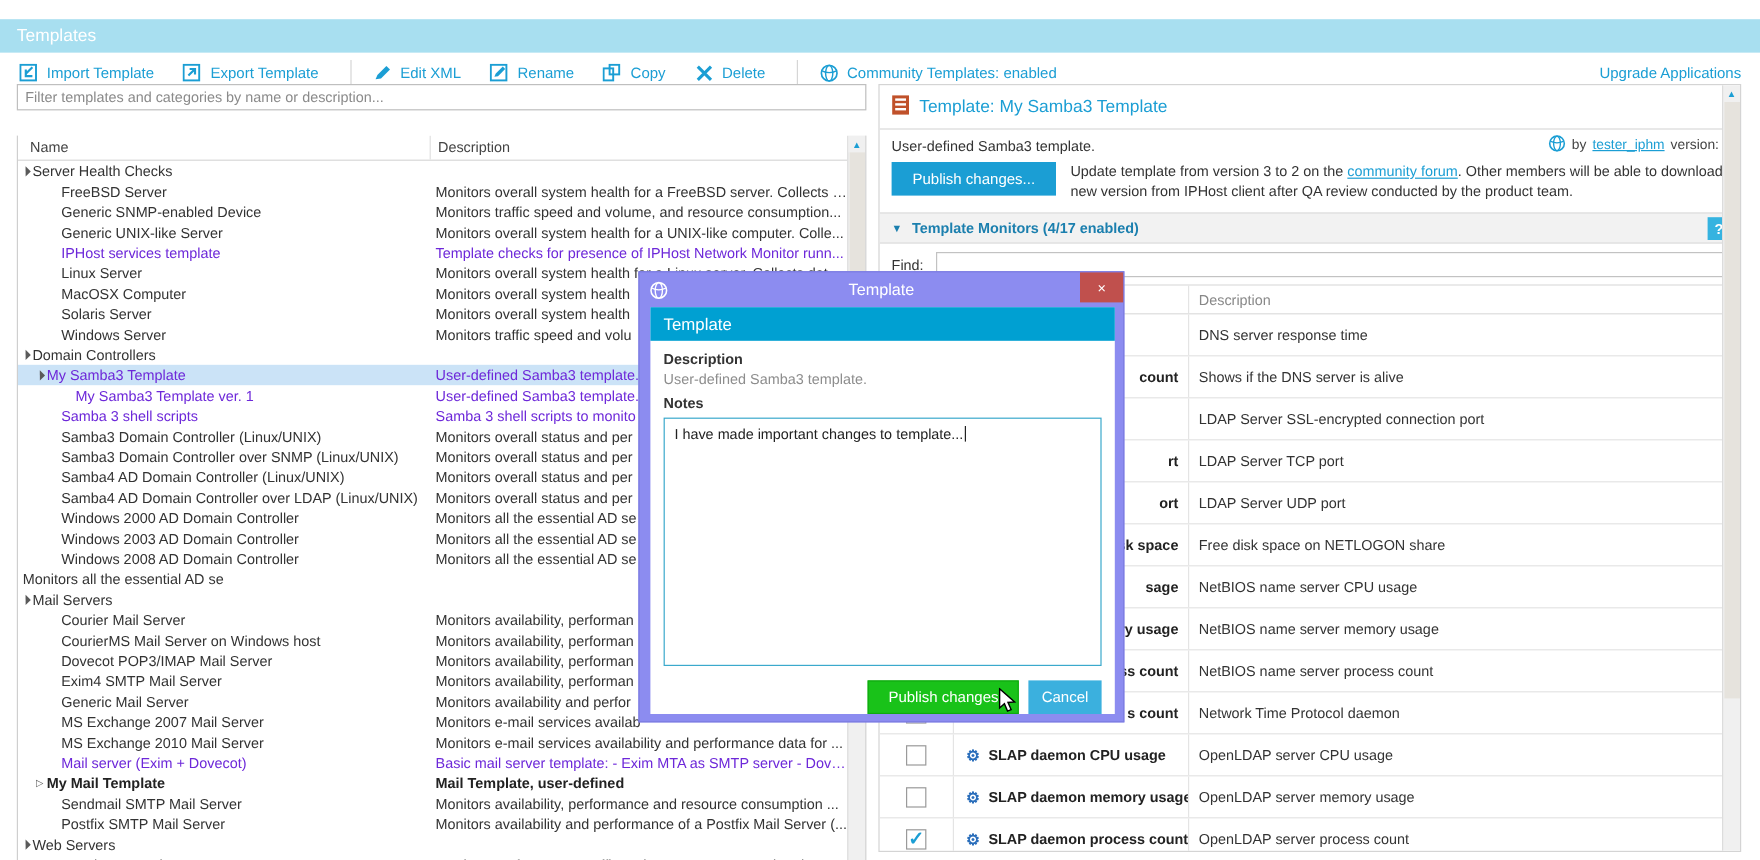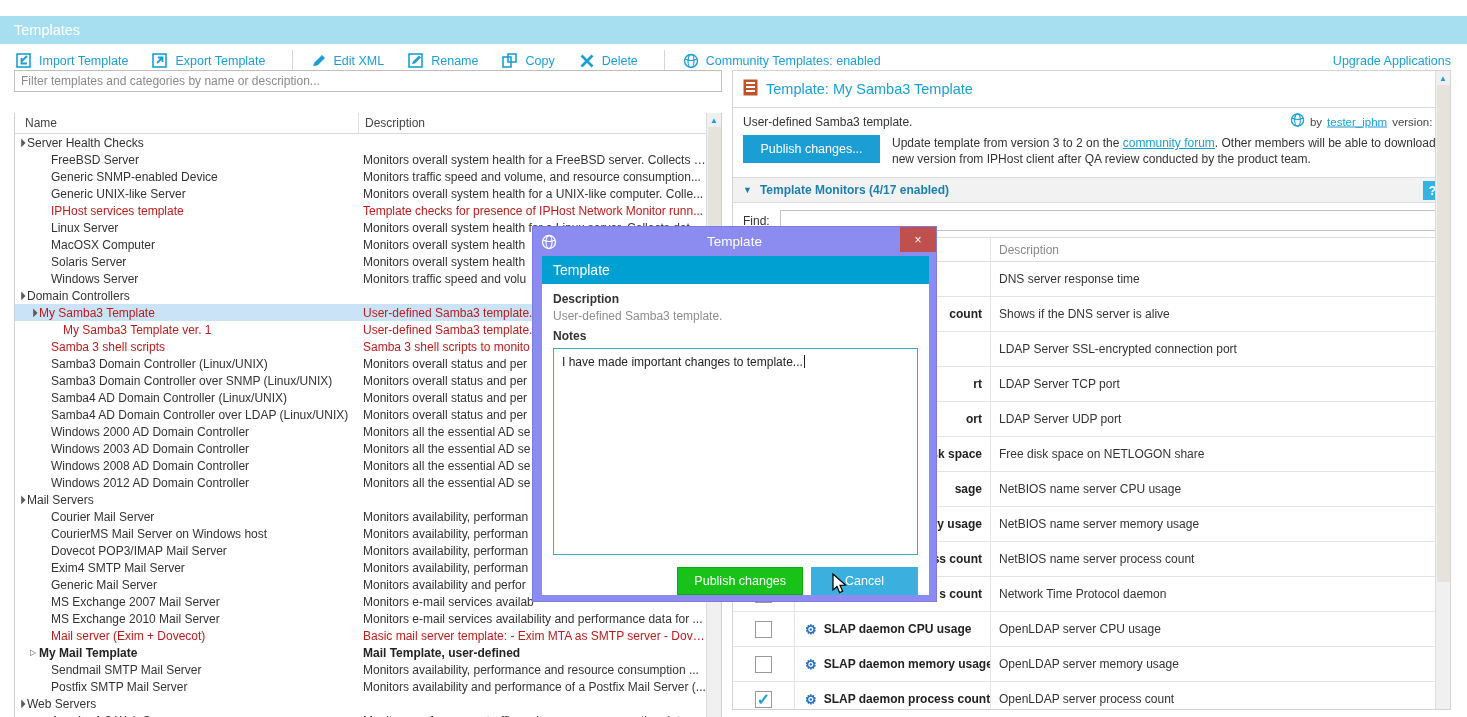--- a/index.html
+++ b/index.html
@@ -103,21 +103,21 @@
     display: flex;
     height: 17px;
     align-items: center;
     font-size: 12px;
     white-space: nowrap;
     color: #333;
   }
   .trow.sel { background: #cbe3f7; }
   .tname { width: 344px; overflow: hidden; display: flex; align-items: center; }
   .tdesc { width: 348px; overflow: hidden; padding-left: 4px; text-overflow: ellipsis; }
-  .link { color: #b91c1c; }
+  .link { color: #6d28d9; }
   .bold { font-weight: bold; color: #222; }
   .grp { font-weight: normal; color: #333; }
   .twisty {
     display: inline-block;
     width: 12px; text-align: center;
     color: #5a5a5a; font-size: 8px;
     flex: 0 0 12px;
   }
   .spacer12 { display:inline-block; width:12px; flex:0 0 12px;}
 
@@ -255,21 +255,21 @@
   }
   .caret { display:inline-block; width:1px; height:13px; background:#222; vertical-align:-2px; margin-left:1px;}
   .dlg-btns { display:flex; justify-content:flex-end; gap:8px; margin:12px 11px 0 11px;}
   .btn-green {
     background:#19c219; color:#fff; border:1px solid #0faa0f;
     font-size:12.5px; padding:6px 16px;
     font-family:"Liberation Sans", sans-serif;
   }
   .btn-blue {
     background:#3bb0de; color:#fff; border:none;
-    font-size:12.5px; padding:6px 34px;
+    font-size:12.5px; padding:6px 11px;
     font-family:"Liberation Sans", sans-serif;
   }
   .cursor { position:absolute; left:832px; top:573px; z-index:60; }
 </style>
 </head>
 <body>
 
 <div id="app">
 
   <div class="titlebar">
@@ -527,26 +527,20 @@
             <div class="trow">
               <div class="tname">
                 <span class="spacer12"></span>
                 <span class="spacer12"></span>
                 <span class="twisty"></span>
                 <span>Windows 2008 AD Domain Controller</span>
               </div>
               <div class="tdesc">Monitors all the essential AD se</div>
             </div>
             <div class="trow">
-              <div class="tname">
-                <span class="spacer12"></span>
-                <span class="spacer12"></span>
-                <span class="twisty"></span>
-                <span>Windows 2012 AD Domain Controller</span>
-              </div>
               <div class="tdesc">Monitors all the essential AD se</div>
             </div>
             <div class="trow">
               <div class="tname">
                 <span class="twisty" style="transform: rotate(-45deg);">◢</span>
                 <span class="grp">Mail Servers</span>
               </div>
               <div class="tdesc"></div>
             </div>
             <div class="trow">

